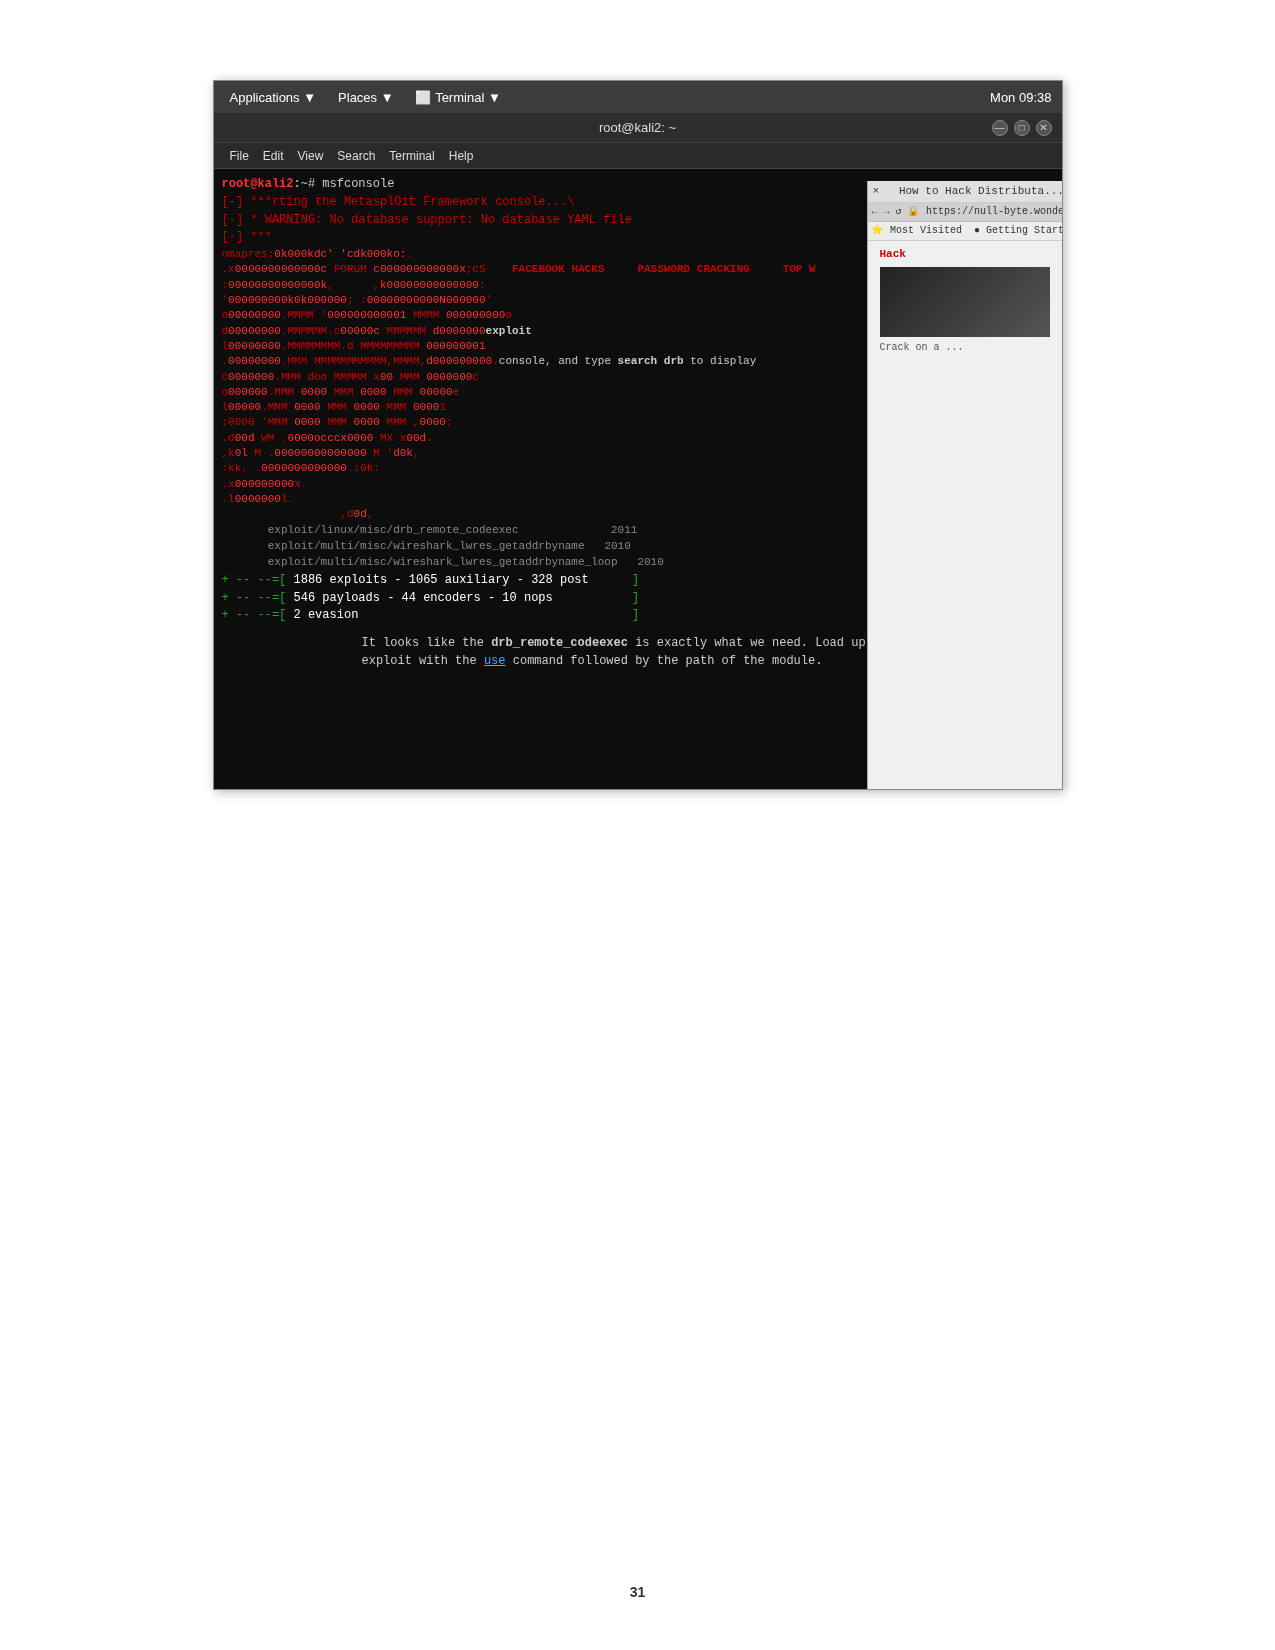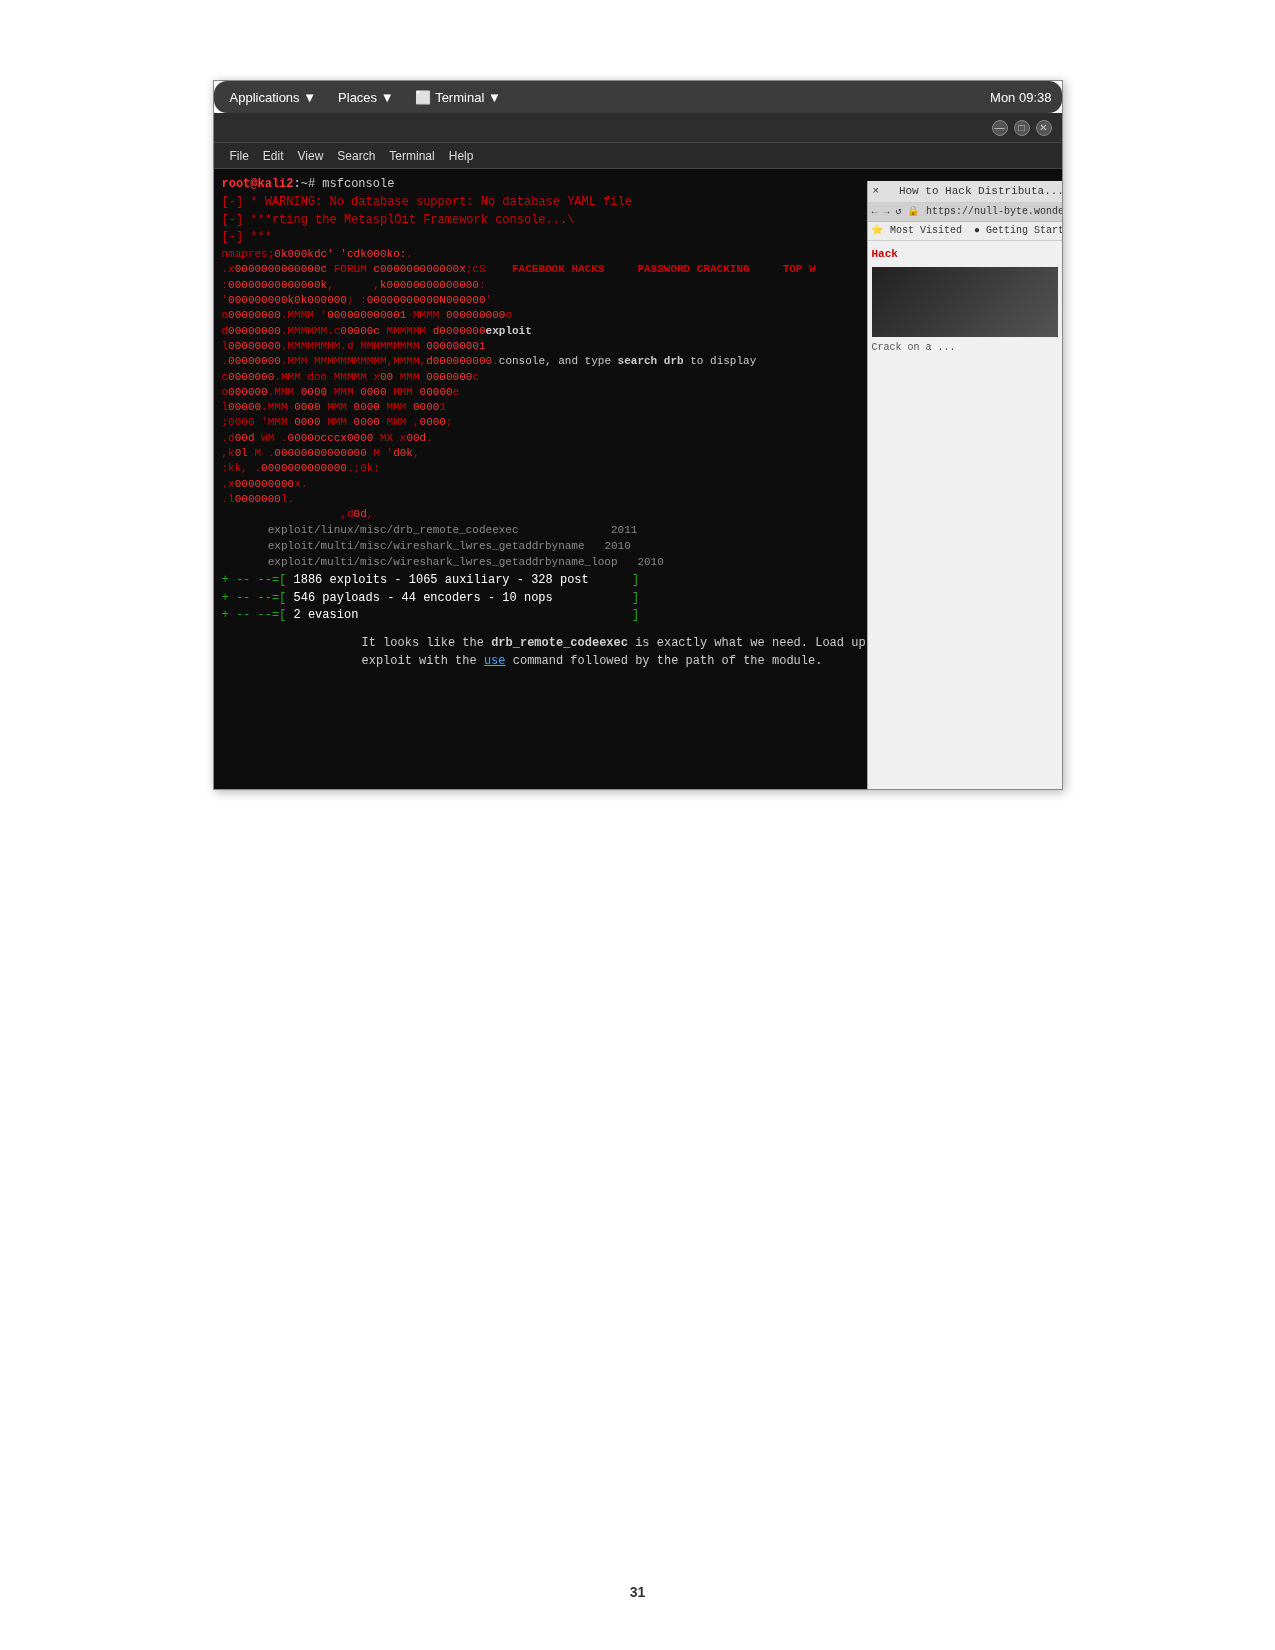--- a/index.html
+++ b/index.html
@@ -36,21 +36,20 @@
     .kali-top-bar {
       width: 100%;
       background: #3c3c3c;
       height: 32px;
       display: flex;
       align-items: center;
       padding: 0 10px;
       color: #fff;
       font-size: 13px;
       justify-content: space-between;
-      border-radius: 13px;
     }
 
     .kali-top-bar-left {
       display: flex;
       gap: 10px;
       align-items: center;
     }
 
     .kali-top-bar-left span {
       cursor: pointer;
@@ -184,20 +183,21 @@
         <span>Places ▼</span>
         <span>⬜ Terminal ▼</span>
       </div>
       <div class="kali-top-bar-center">Mon 09:38</div>
     </div>
 
     <div class="terminal-window">
 
       <div class="terminal-title-bar">
         <div style="width:60px;"></div>
+        <div class="terminal-title-text">root@kali2: ~</div>
         <div class="window-controls">
           <div class="wc-btn">—</div>
           <div class="wc-btn">□</div>
           <div class="wc-btn">✕</div>
         </div>
       </div>
 
       <div class="terminal-menu-bar">
         <span>File</span>
         <span>Edit</span>
@@ -206,22 +206,22 @@
         <span>Terminal</span>
         <span>Help</span>
       </div>
 
       <div class="terminal-content">
 
         <span class="msf-line">
           <span class="prompt-user t-bright-red t-bold">root@kali2</span><span class="t-white">:~# </span><span class="t-white">msfconsole</span>
         </span>
 
+        <span class="msf-line t-red">[-] ***rting the MetasplOit Framework console...\</span>
         <span class="msf-line t-red">[-] * WARNING: No database support: No database YAML file</span>
-        <span class="msf-line t-red">[-] ***rting the MetasplOit Framework console...\</span>
         <span class="msf-line t-red">[-] ***</span>
 
         <div class="msf-ascii">
           <span class="msf-line">nmapres;<span class="t-bright-red">0k000kdc'</span>         <span class="t-bright-red">'cdk000ko:</span>.</span>
           <span class="msf-line">   .x<span class="t-bright-red">0000000000000c</span>  FORUM  <span class="t-bright-red">c000000000000x</span>;cS &nbsp;&nbsp;&nbsp;<span style="color:#cc0000;font-weight:bold;">FACEBOOK HACKS &nbsp;&nbsp;&nbsp; PASSWORD CRACKING &nbsp;&nbsp;&nbsp; TOP W</span></span>
           <span class="msf-line">   :<span class="t-bright-red">00000000000000k</span>,&nbsp;&nbsp;&nbsp;&nbsp;&nbsp; ,<span class="t-bright-red">k00000000000000</span>:</span>
           <span class="msf-line">   '<span class="t-bright-red">000000000k0k000000</span>;   :<span class="t-bright-red">00000000000N000000</span>'</span>
           <span class="msf-line">   o<span class="t-bright-red">00000000</span>.MMMM '<span class="t-bright-red">000000000001</span>  MMMM  <span class="t-bright-red">000000000</span>o</span>
           <span class="msf-line">   d<span class="t-bright-red">00000000</span>.MMMMMM.c<span class="t-bright-red">00000c</span>  MMMMMM  <span class="t-bright-red">d0000000</span><span style="color:#ccc;font-weight:bold;">exploit</span></span>
           <span class="msf-line">   l<span class="t-bright-red">00000000</span>.MMMMMMMM.d  MMMMMMMMM  <span class="t-bright-red">000000001</span></span>
@@ -248,21 +248,21 @@
 
 
         <div style="color:#ccc; font-size:12px; margin-top:10px; padding: 0 120px 0 140px; line-height:1.5;">
           It looks like the <strong>drb_remote_codeexec</strong> is exactly what we need. Load up the exploit with the <span style="color:#4af; text-decoration:underline;">use</span> command followed by the path of the module.
         </div>
 
         <div style="position:absolute; top:12px; right:0; width:195px; height:100%; background:#f0f0f0; border-left:1px solid #aaa; overflow:hidden;">
           <div style="background:#e0e0e0; padding:3px 5px; font-size:11px; color:#333; border-bottom:1px solid #ccc; white-space:nowrap; overflow:hidden;">× &nbsp; How to Hack Distributa...</div>
           <div style="background:#d0d0d0; padding:2px 4px; font-size:10px; color:#333; border-bottom:1px solid #bbb; white-space:nowrap; overflow:hidden;">← → ↺ 🔒 https://null-byte.wonderhowto.com/how-to/...</div>
           <div style="background:#ececec; padding:2px 4px; font-size:10px; color:#333; border-bottom:1px solid #ccc; white-space:nowrap; overflow:hidden;">⭐ Most Visited &nbsp;● Getting Started &nbsp;╲ Kali Linux &nbsp;╲ Kali Training &nbsp;╲ Kali Tools &nbsp;╲ Kali Doc</div>
-          <div style="padding:6px 4px;">
+          <div style="padding:6px 12px;">
             <div style="font-size:11px; font-weight:bold; color:#c00; margin-bottom:4px;">Hack</div>
             <div style="width:100%; height:70px; background:linear-gradient(135deg,#222,#555); margin-bottom:4px;"></div>
             <div style="font-size:10px; color:#555; line-height:1.4;">Crack on a ...</div>
           </div>
         </div>
 
       </div>
     </div>
   </div>
 

